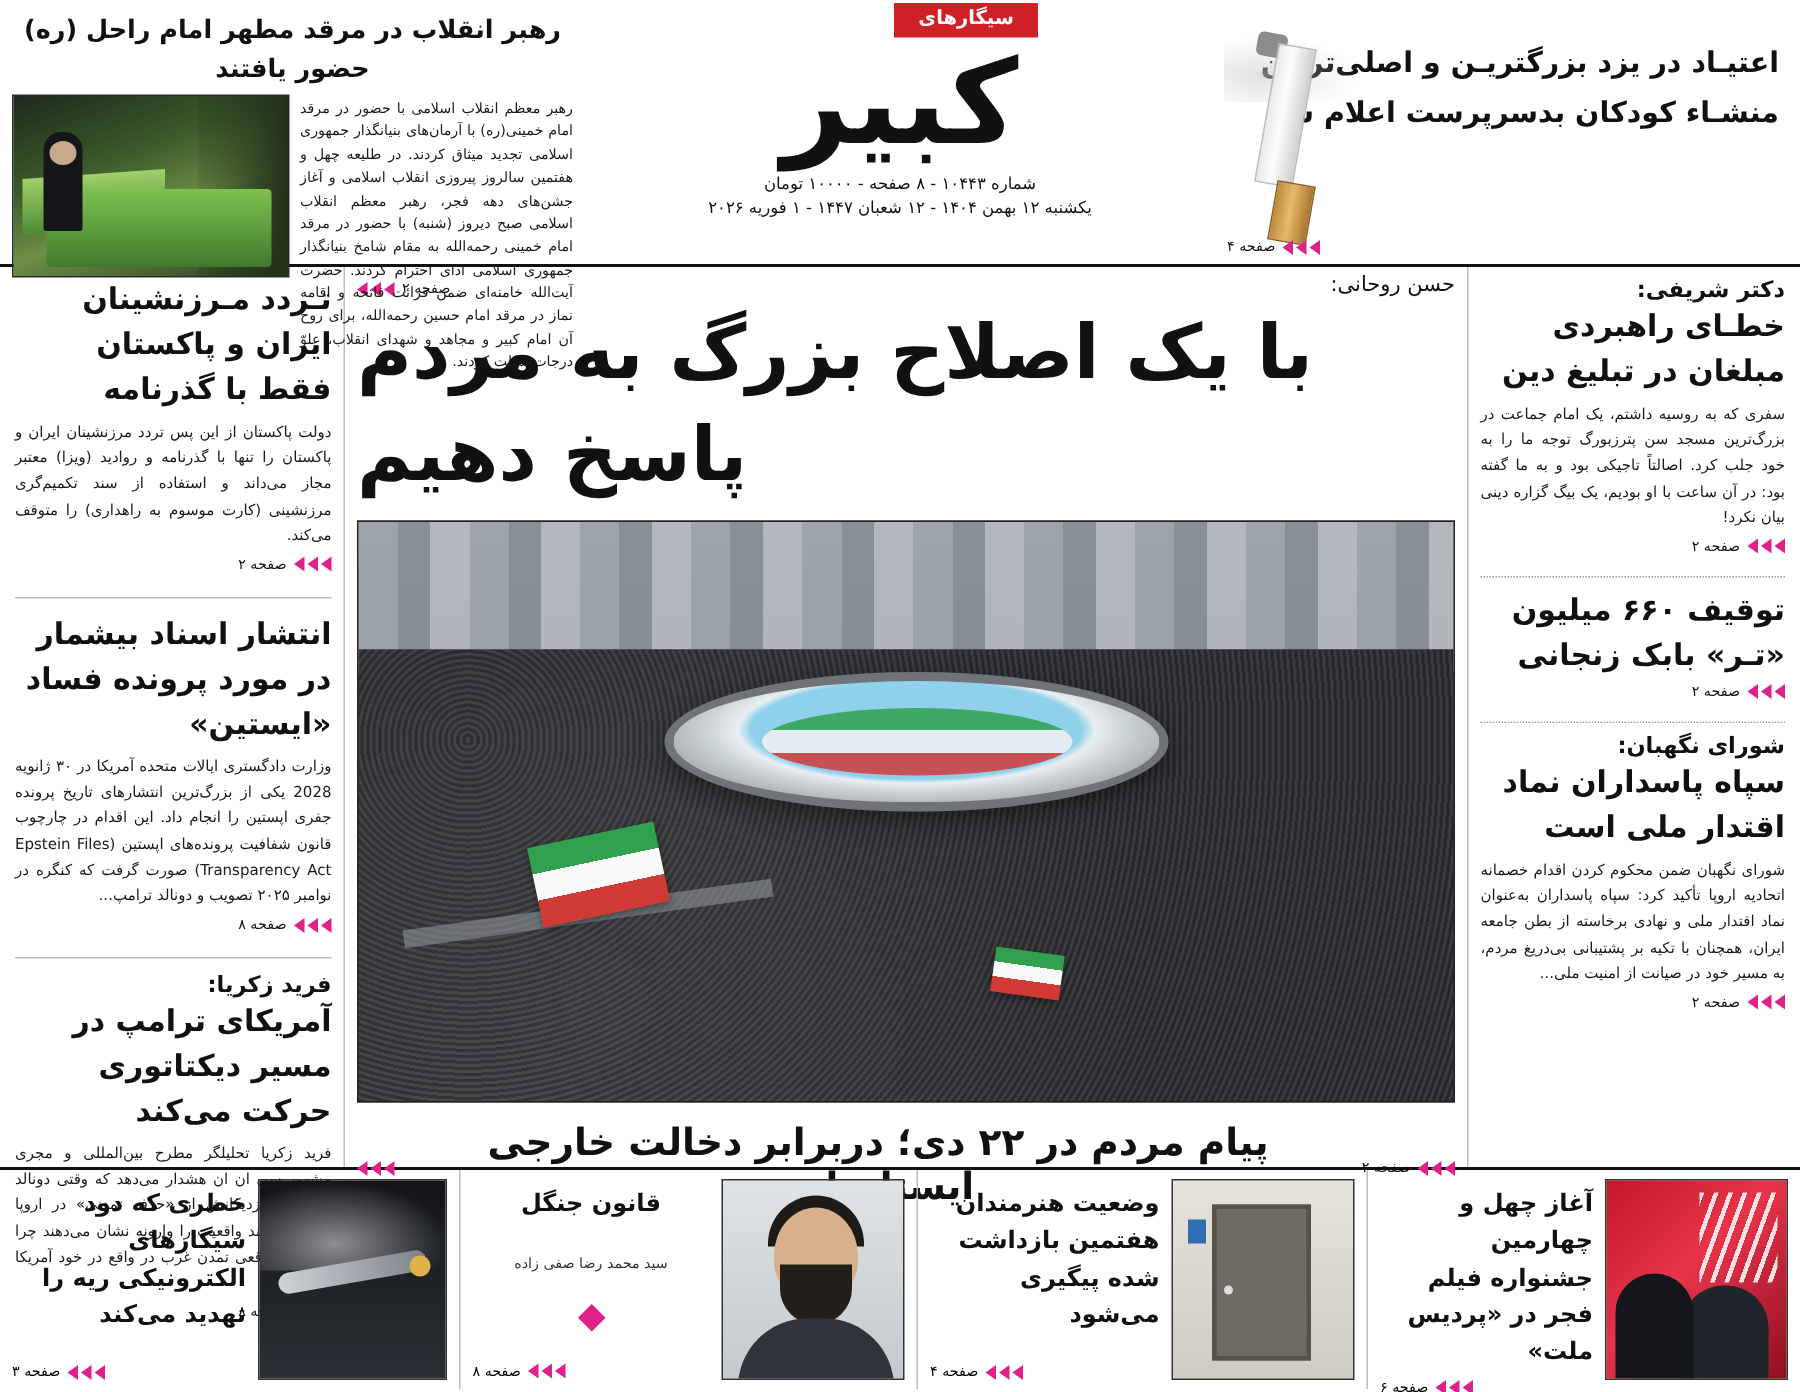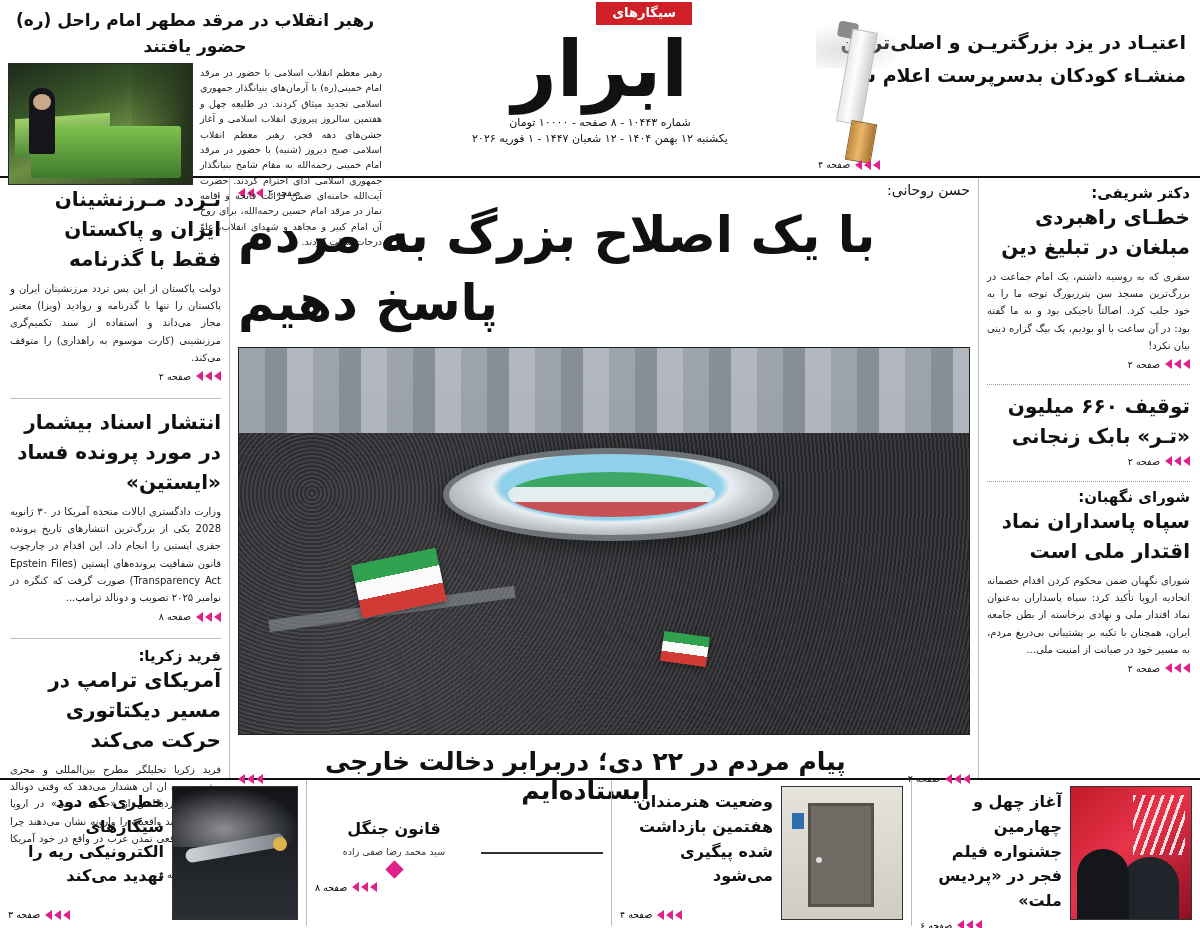--- a/index.html
+++ b/index.html
@@ -174,21 +174,21 @@
   .center-bottom-head {
     font-size: 25px; font-weight: bold; color: #111; text-align: center; flex: 1;
   }
 
   
   .strip { display: flex; height: 148px; border-top: 2px solid #111; }
   .scell { display: flex; align-items: stretch; padding: 6px 8px; gap: 8px; }
   .scell + .scell { border-right: 1px solid #bdbdbd; }
   .s1 { width: 288px; }
   .s2 { width: 300px; }
-  .s3 { width: 305px; align-items: center; }
+  .s3 { width: 305px; }
   .s4 { width: 307px; }
   .sthumb { width: 122px; flex: none; border: 1px solid #333; position: relative; overflow: hidden; }
   .sthumb.wide { width: 126px; }
   .stext { flex: 1; display: flex; flex-direction: column; justify-content: space-between; padding-top: 4px; }
   .shead { font-size: 16px; font-weight: bold; line-height: 1.55; color: #111; text-align: right; }
   .shead.c { text-align: center; }
   .sbyline { font-size: 9.5px; color: #333; text-align: center; margin-top: 4px; }
 
   .th-fajr { background: linear-gradient(135deg,#c2192a,#e7344a 45%,#8d1020); }
   .th-fajr .p1 { position:absolute; left:6px; bottom:0; width:52px; height:70px; background:#14161b; border-radius:26px 26px 0 0; }
@@ -237,21 +237,21 @@
             <i></i>
             <i></i>
             <i></i>
           </span>
         <span>صفحه ۴</span>
       </div>
     </div>
 
     <div class="mast-center">
       <div class="flag-badge">سیگارهای</div>
-      <div class="paper-flag">ابرار</div>
+      <div class="paper-flag">کبیر</div>
       <div class="issue-line1">شماره ۱۰۴۴۳ - ۸ صفحه - ۱۰۰۰۰ تومان</div>
       <div class="issue-line2">یکشنبه ۱۲ بهمن ۱۴۰۴ - ۱۲ شعبان ۱۴۴۷ - ۱ فوریه ۲۰۲۶</div>
     </div>
 
     <div class="mast-left">
       <div class="lead-head">رهبر انقلاب در مرقد مطهر امام راحل (ره) حضور یافتند</div>
       <div class="lead-body">
         <div class="lead-text">رهبر معظم انقلاب اسلامی با حضور در مرقد امام خمینی(ره) با آرمان‌های بنیانگذار جمهوری اسلامی تجدید میثاق کردند. در طلیعه چهل و هفتمین سالروز پیروزی انقلاب اسلامی و آغاز جشن‌های دهه فجر، رهبر معظم انقلاب اسلامی صبح دیروز (شنبه) با حضور در مرقد امام خمینی رحمه‌الله به مقام شامخ بنیانگذار جمهوری اسلامی ادای احترام کردند. حضرت آیت‌الله خامنه‌ای ضمن قرائت فاتحه و اقامه نماز در مرقد امام حسین رحمه‌الله، برای روح آن امام کبیر و مجاهد و شهدای انقلاب، علوّ درجات سئلت کردند.</div>
         <div class="lead-photo">
           <div class="wall"></div>

